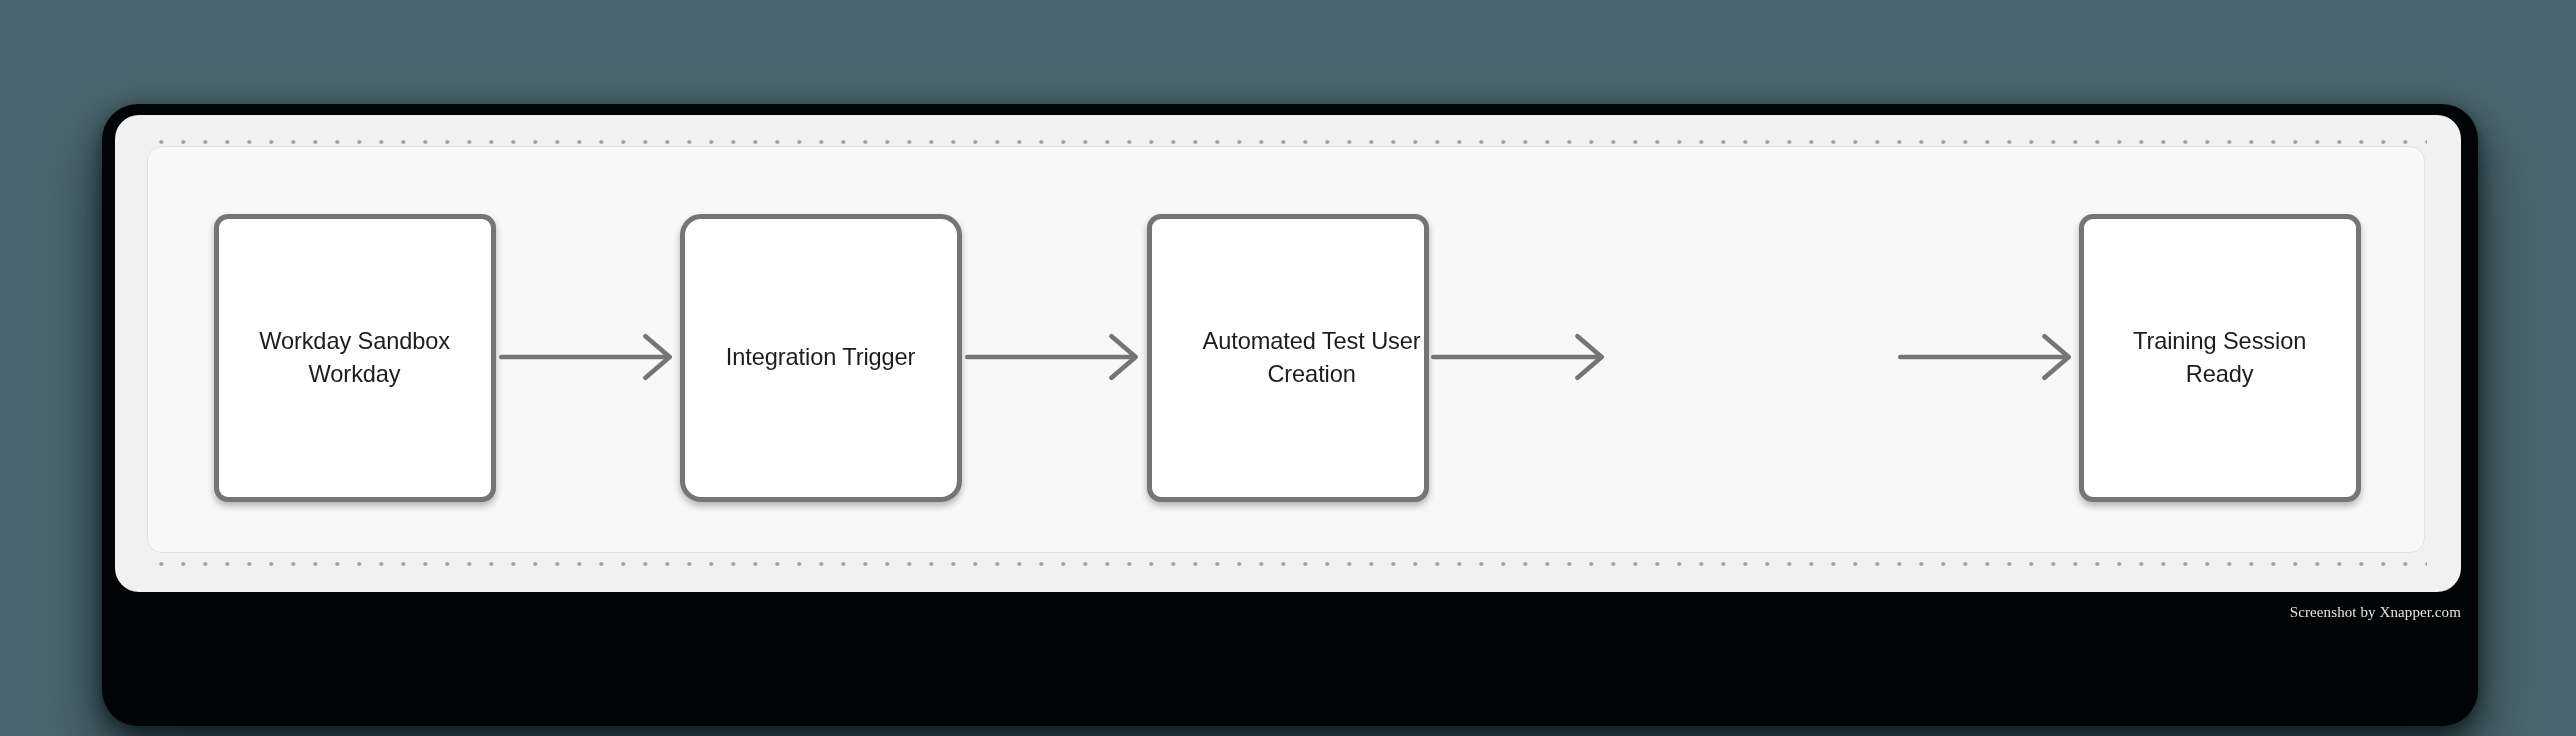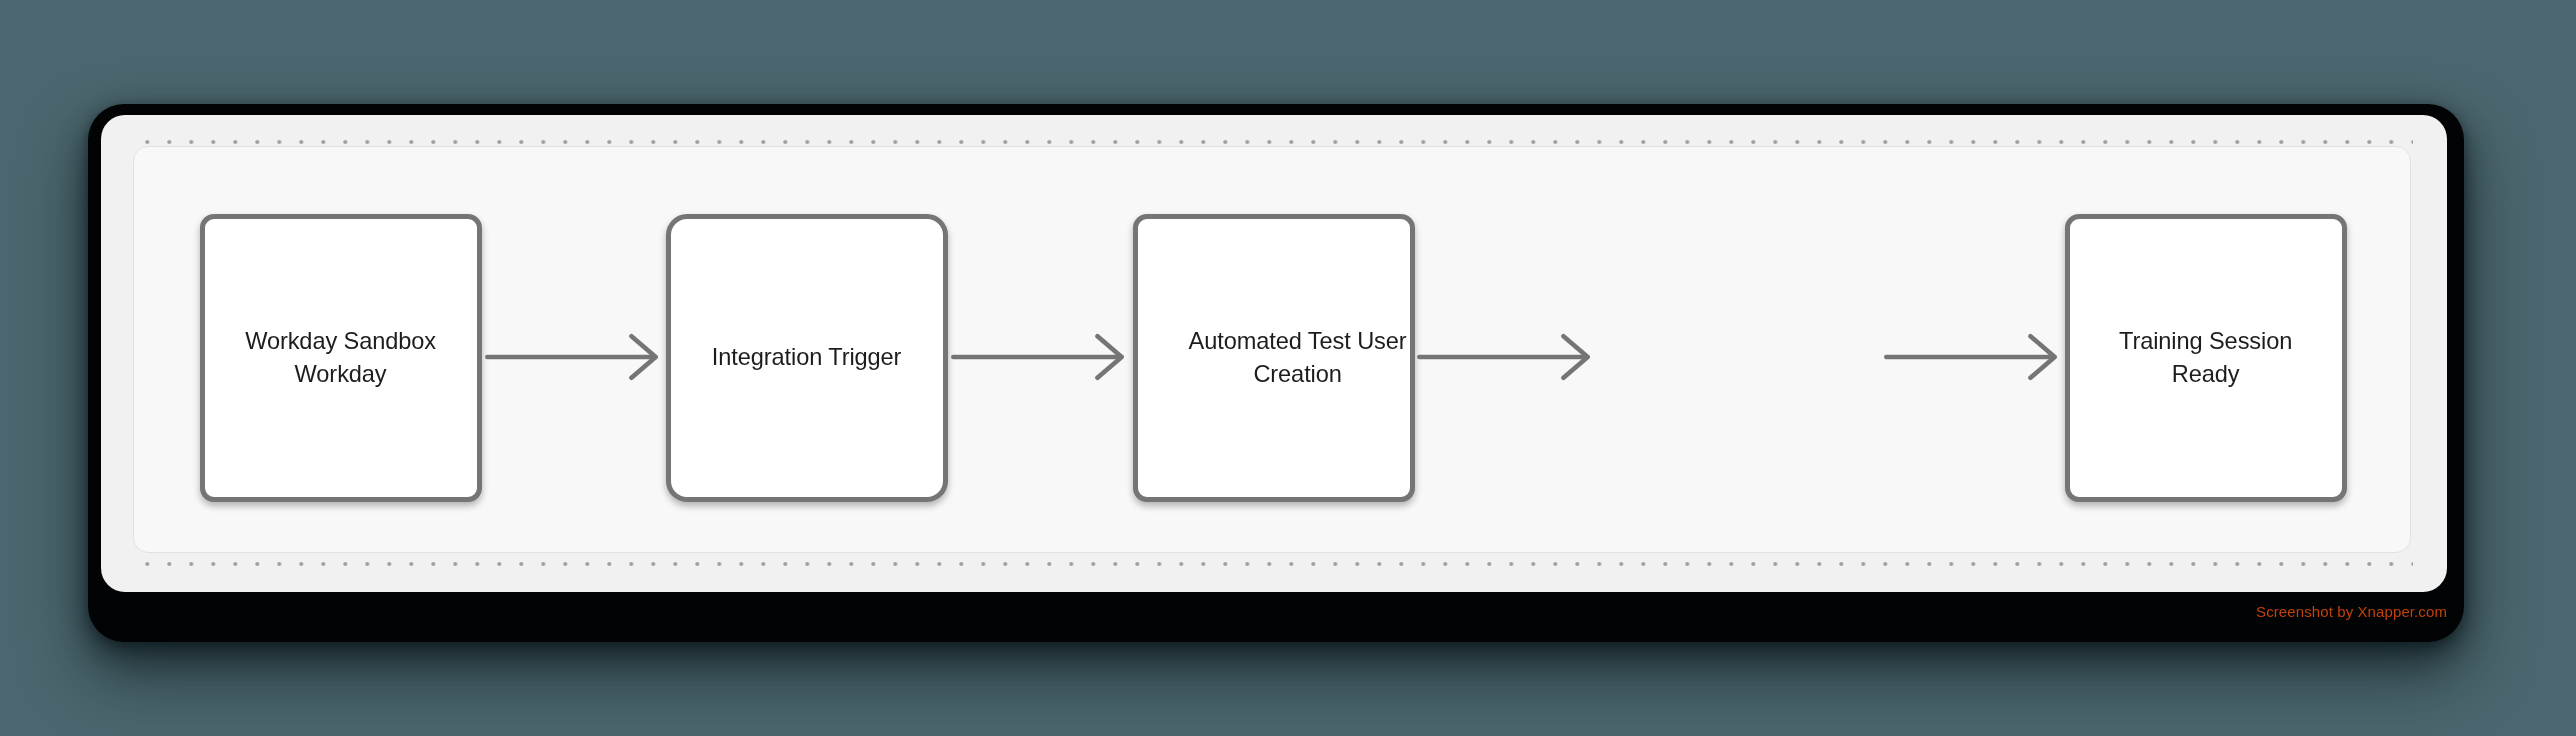--- a/index.html
+++ b/index.html
@@ -14,24 +14,24 @@
 
   .stage {
     position: relative;
     width: 2576px;
     height: 736px;
     background: #4b666e;
   }
 
   .window {
     position: absolute;
-    left: 88px;
+    left: 102px;
     top: 104px;
     width: 2376px;
-    height: 538px;
+    height: 622px;
     background: #020304;
     border-radius: 36px;
     box-shadow:
       0 32px 63px rgba(4, 14, 17, 0.55),
       0 11.5px 29px rgba(4, 14, 17, 0.45),
       0 3.5px 10.4px rgba(4, 14, 17, 0.35);
   }
 
   .panel {
     position: absolute;
@@ -109,24 +109,25 @@
   .arrow-2 { left: 817px; }
   .arrow-3 { left: 1283px; }
   .arrow-4 { left: 1750px; }
 
   .watermark {
     position: absolute;
     right: 17px;
     top: 499px;
     height: 18.4px;
     line-height: 18.4px;
-    color: #c2410c;
+    color: #e5e5e5;
     font-size: 15px;
     font-weight: 500;
     letter-spacing: 0.1px;
+    font-family: Liberation Serif, serif;
   }
 </style>
 </head>
 <body>
 
 <div class="stage">
   <div class="window">
     <div class="panel">
 
       <div class="dot-row top"></div>

